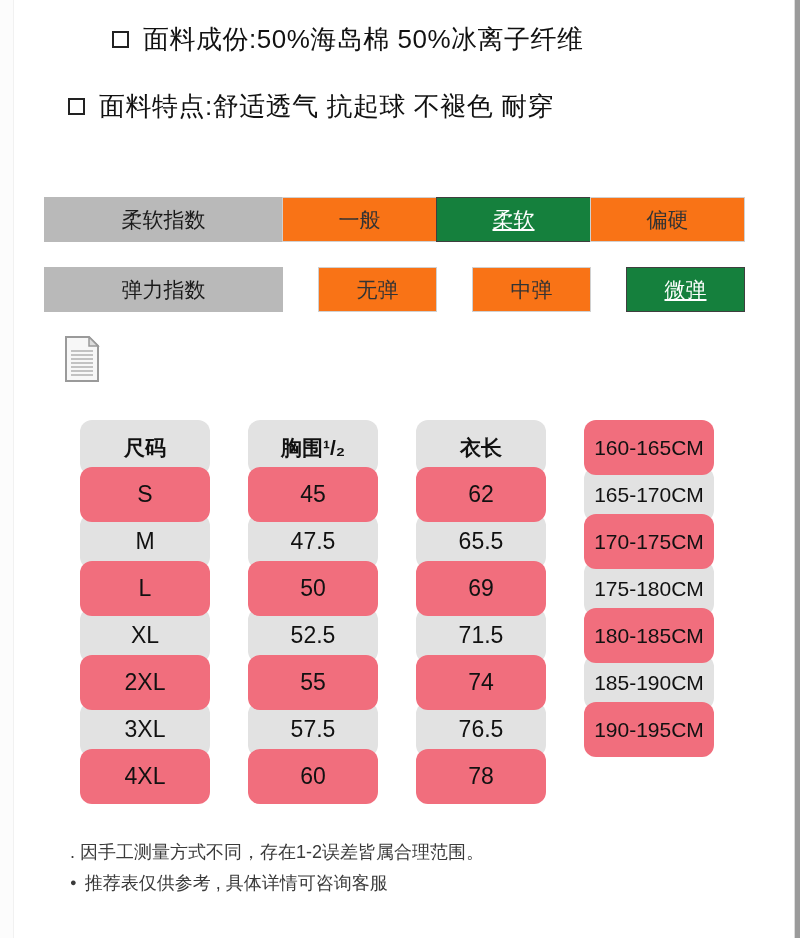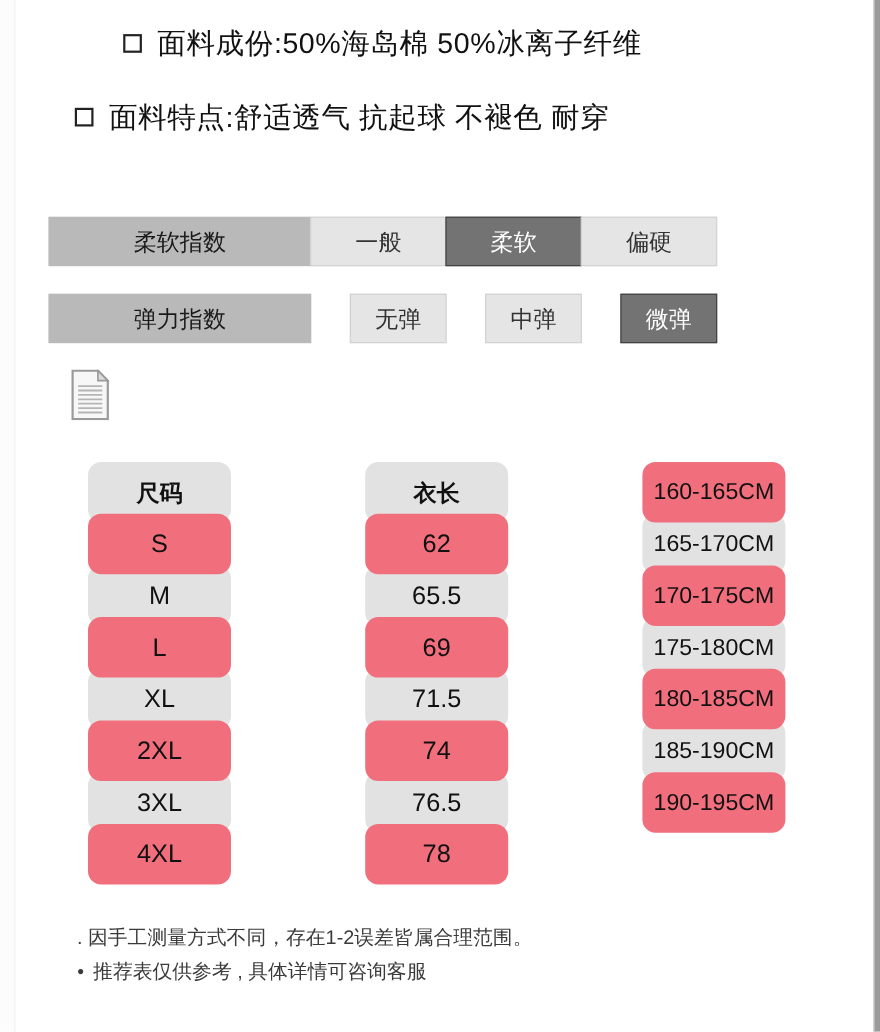--- a/index.html
+++ b/index.html
@@ -17,26 +17,26 @@
   .scrollbar{position:absolute;right:0;top:0;width:5px;height:938px;background:#9b9b9b;border-left:1px solid #dcdcdc;}
 
   
   .feature-line{position:absolute;left:68px;display:flex;align-items:center;}
   .feature-line.l1{top:22px;margin-left:44px;}
   .feature-line.l2{top:89px;}
   .sq-bullet{width:13px;height:13px;border:2px solid #222;margin-right:14px;flex:0 0 auto;}
   .feature-text{font-size:26px;letter-spacing:0.5px;color:#111;white-space:nowrap;}
 
   
-  .index-bar{position:absolute;left:44px;width:608px;height:45px;display:flex;}
+  .index-bar{position:absolute;left:44px;width:701px;height:45px;display:flex;}
   .index-bar.bar1{top:197px;}
   .index-bar.bar2{top:267px;gap:36px;}
   .index-label{flex:0 0 239px;background:#b9b9b9;display:flex;align-items:center;justify-content:center;font-size:21px;color:#1a1a1a;}
-  .index-opt{flex:1 1 0;background:#e5e5e5;border:1px solid #d0d0d0;margin-left:-1px;display:flex;align-items:center;justify-content:center;font-size:21px;color:#333;}
-  .index-opt.sel{background:#737373;border-color:#3f3f3f;color:#ffffff;}
+  .index-opt{flex:1 1 0;background:#f97316;border:1px solid #d0d0d0;margin-left:-1px;display:flex;align-items:center;justify-content:center;font-size:21px;color:#333;}
+  .index-opt.sel{background:#15803d;border-color:#3f3f3f;color:#ffffff;text-decoration:underline;}
 
   
   .size-heading{position:absolute;left:63px;top:336px;display:flex;align-items:center;}
   .doc-icon{width:38px;height:46px;margin-right:16px;flex:0 0 auto;}
   .size-title{font-size:30px;font-weight:bold;color:#0d0d0d;letter-spacing:2px;}
 
   
   .size-table{position:absolute;left:80px;top:420px;width:634px;display:flex;justify-content:space-between;}
   .tcol{width:130px;display:flex;flex-direction:column;}
   .cell{height:55px;margin-bottom:-8px;border-radius:12px;display:flex;align-items:center;justify-content:center;font-size:23px;position:relative;}
@@ -102,20 +102,30 @@
     <div class="cell head">尺码</div>
     <div class="cell pink">S</div>
     <div class="cell gray">M</div>
     <div class="cell pink">L</div>
     <div class="cell gray">XL</div>
     <div class="cell pink">2XL</div>
     <div class="cell gray">3XL</div>
     <div class="cell pink">4XL</div>
   </div>
 
+  <div class="tcol">
+    <div class="cell head">胸围¹/₂</div>
+    <div class="cell pink">45</div>
+    <div class="cell gray">47.5</div>
+    <div class="cell pink">50</div>
+    <div class="cell gray">52.5</div>
+    <div class="cell pink">55</div>
+    <div class="cell gray">57.5</div>
+    <div class="cell pink">60</div>
+  </div>
 
   <div class="tcol">
     <div class="cell head">衣长</div>
     <div class="cell pink">62</div>
     <div class="cell gray">65.5</div>
     <div class="cell pink">69</div>
     <div class="cell gray">71.5</div>
     <div class="cell pink">74</div>
     <div class="cell gray">76.5</div>
     <div class="cell pink">78</div>

